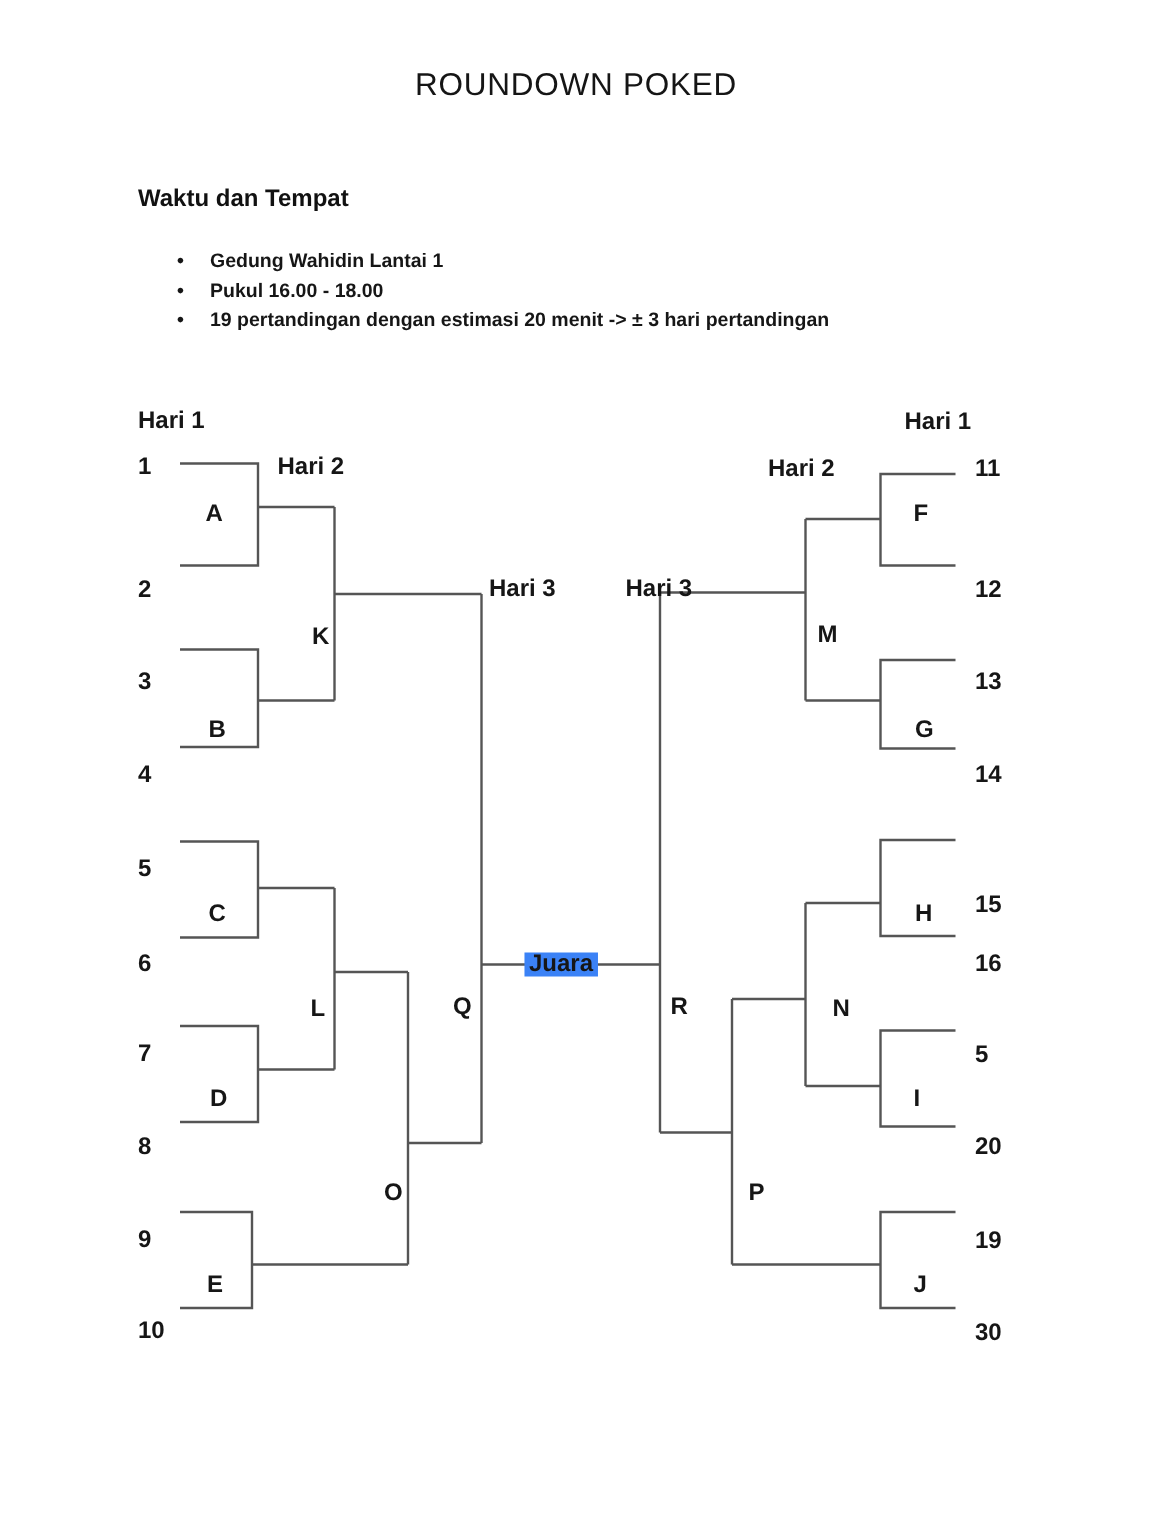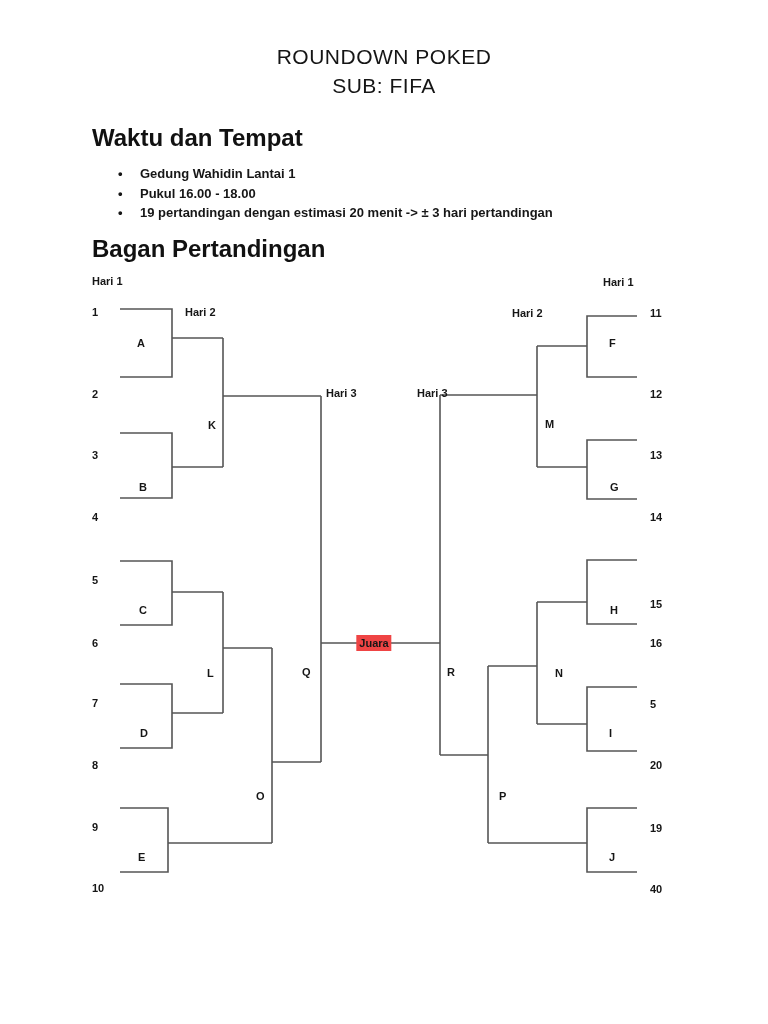--- a/index.html
+++ b/index.html
@@ -1,53 +1,51 @@
 <!DOCTYPE html>
 <html><head>
 <meta charset="utf-8">
 <style>
   html,body{margin:0;padding:0;background:#ffffff;}
   .page{position:relative;width:716px;height:1024px;background:#ffffff;overflow:hidden;
         font-family:"Liberation Sans", sans-serif;color:#1c1c1c;}
   .title{position:absolute;top:42px;left:0;width:768px;text-align:center;
          font-size:21px;line-height:29px;font-weight:400;color:#151515;letter-spacing:0.5px;}
-  .h1{position:absolute;left:92px;font-size:24px;font-weight:700;color:#111;}
+  .h1{position:absolute;left:92px;font-size:16px;font-weight:700;color:#111;}
   .bullet-row{position:absolute;left:118px;display:flex;align-items:flex-start;
               font-size:13px;font-weight:700;color:#161616;}
   .bullet-row .dot{width:22px;font-size:13px;}
   svg.bracket{position:absolute;left:0;top:0;}
-  .lbl{position:absolute;font-size:11px;font-weight:700;color:#161616;line-height:16px;white-space:nowrap;}
-  .champ{transform:translate(-50%,-50%);background:#ef4444;padding:0 3px;}
+  .lbl{position:absolute;font-size:16px;font-weight:700;color:#161616;line-height:16px;white-space:nowrap;}
+  .champ{transform:translate(-50%,-50%);background:#3b82f6;padding:0 3px;}
 </style>
 </head>
 <body>
 
 <div class="page">
 
   <div class="title">
     <div>ROUNDOWN POKED</div>
-    <div>SUB: FIFA</div>
   </div>
 
   <div class="h1" style="top:124px;">Waktu dan Tempat</div>
 
   <div class="bullet-row" style="top:166px;">
     <span class="dot">•</span>
     <span>Gedung Wahidin Lantai 1</span>
   </div>
   <div class="bullet-row" style="top:186px;">
     <span class="dot">•</span>
     <span>Pukul 16.00 - 18.00</span>
   </div>
   <div class="bullet-row" style="top:205px;">
     <span class="dot">•</span>
     <span>19 pertandingan dengan estimasi 20 menit -&gt; ± 3 hari pertandingan</span>
   </div>
 
-  <div class="h1" style="top:235px;">Bagan Pertandingan</div>
 
   <svg class="bracket" width="768" height="1024" viewBox="0 0 768 1024">
     <g stroke="#555555" stroke-width="1.6" fill="none">
 
       <path d="M120,309 H172 V377 H120"></path>
       <path d="M172,338 H223"></path>
       <path d="M120,433 H172 V498 H120"></path>
       <path d="M172,467 H223"></path>
       <path d="M120,561 H172 V625 H120"></path>
       <path d="M172,592 H223"></path>
@@ -109,21 +107,21 @@
 
   <span class="lbl" style="left:650px;top:305px;">11</span>
   <span class="lbl" style="left:650px;top:386px;">12</span>
   <span class="lbl" style="left:650px;top:447px;">13</span>
   <span class="lbl" style="left:650px;top:509px;">14</span>
   <span class="lbl" style="left:650px;top:572px;margin-top:24px;">15</span>
   <span class="lbl" style="left:650px;top:635px;">16</span>
   <span class="lbl" style="left:650px;top:696px;">5</span>
   <span class="lbl" style="left:650px;top:757px;">20</span>
   <span class="lbl" style="left:650px;top:820px;">19</span>
-  <span class="lbl" style="left:650px;top:881px;">40</span>
+  <span class="lbl" style="left:650px;top:881px;">30</span>
 
   <span class="lbl" style="left:137px;top:335px;">A</span>
   <span class="lbl" style="left:139px;top:479px;">B</span>
   <span class="lbl" style="left:139px;top:602px;">C</span>
   <span class="lbl" style="left:140px;top:725px;">D</span>
   <span class="lbl" style="left:138px;top:849px;">E</span>
   <span class="lbl" style="left:208px;top:417px;">K</span>
   <span class="lbl" style="left:207px;top:665px;">L</span>
   <span class="lbl" style="left:256px;top:788px;">O</span>
   <span class="lbl" style="left:302px;top:664px;">Q</span>

